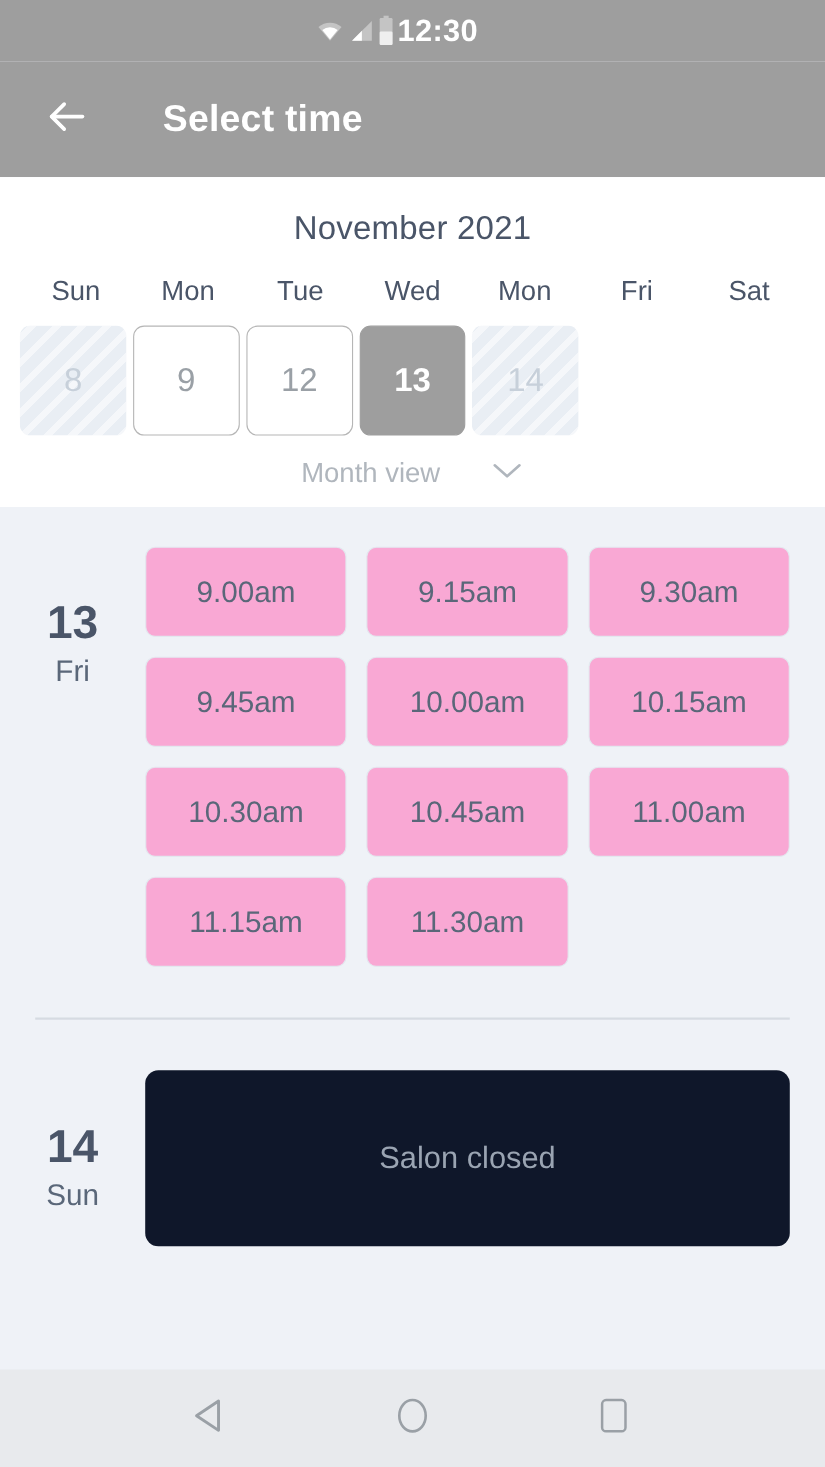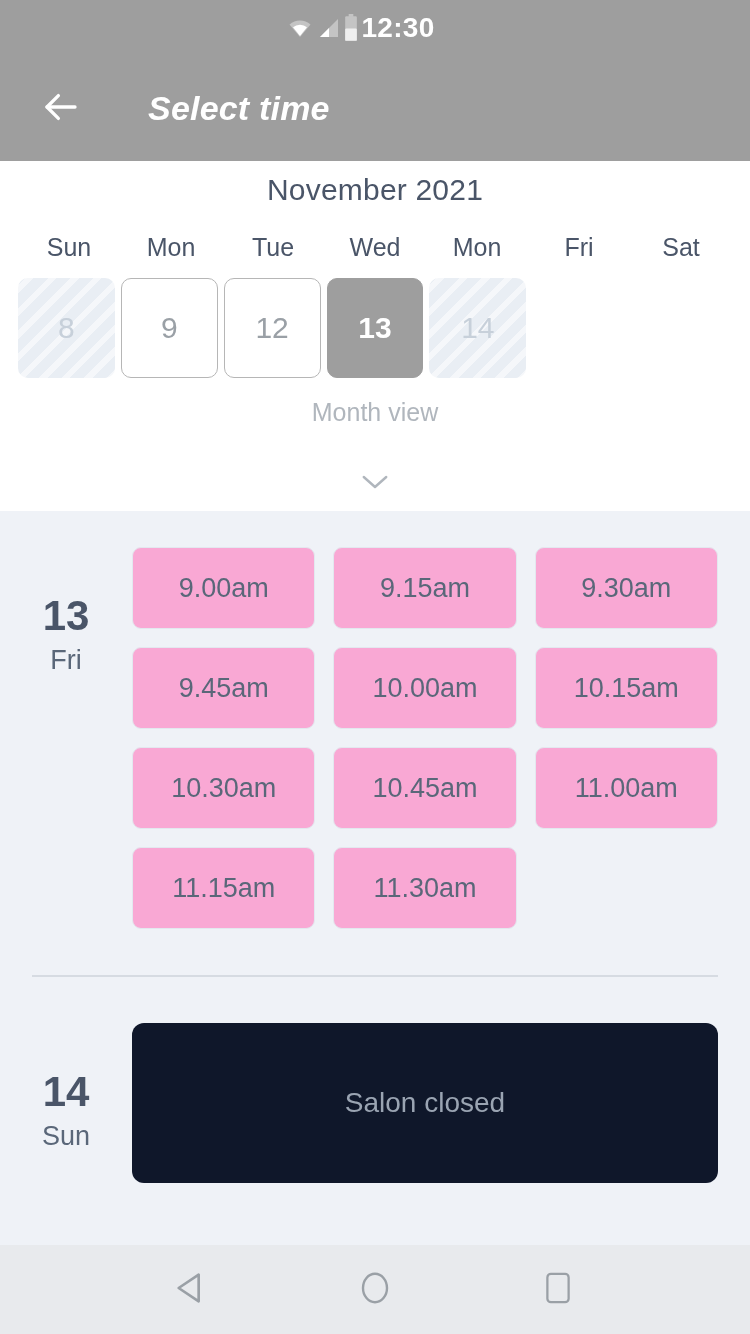--- a/index.html
+++ b/index.html
@@ -35,21 +35,20 @@
     margin-left: 2px;
   }
 
   
   .app-bar {
     height: 105px;
     background: #9e9e9e;
     display: flex;
     align-items: center;
     padding-left: 30px;
-    font-style: italic;
   }
   .back-button {
     width: 62px;
     height: 62px;
     display: flex;
     align-items: center;
     justify-content: center;
     cursor: pointer;
     flex: none;
   }
@@ -57,21 +56,21 @@
     color: #ffffff;
     font-size: 34px;
     font-weight: bold;
     margin-left: 56px;
     letter-spacing: 0.2px;
   }
 
   
   .calendar-panel {
     background: #ffffff;
-    padding-top: 12px;
+    padding-top: 30px;
     padding-bottom: 16px;
   }
   .calendar-title {
     text-align: center;
     color: #4a5568;
     font-size: 30px;
     letter-spacing: 0.2px;
     margin-bottom: 26px;
   }
   .weekday-row {
@@ -124,21 +123,20 @@
       rgba(0,0,0,0) 16px
     );
   }
   .month-view-toggle {
     margin-top: 20px;
     display: flex;
     align-items: center;
     justify-content: center;
     gap: 46px;
     cursor: pointer;
-    flex-direction: column;
   }
   .month-view-label {
     color: #b0b6bd;
     font-size: 25px;
   }
 
   
   .schedule {
     background: #eff2f7;
     padding-top: 36px;

